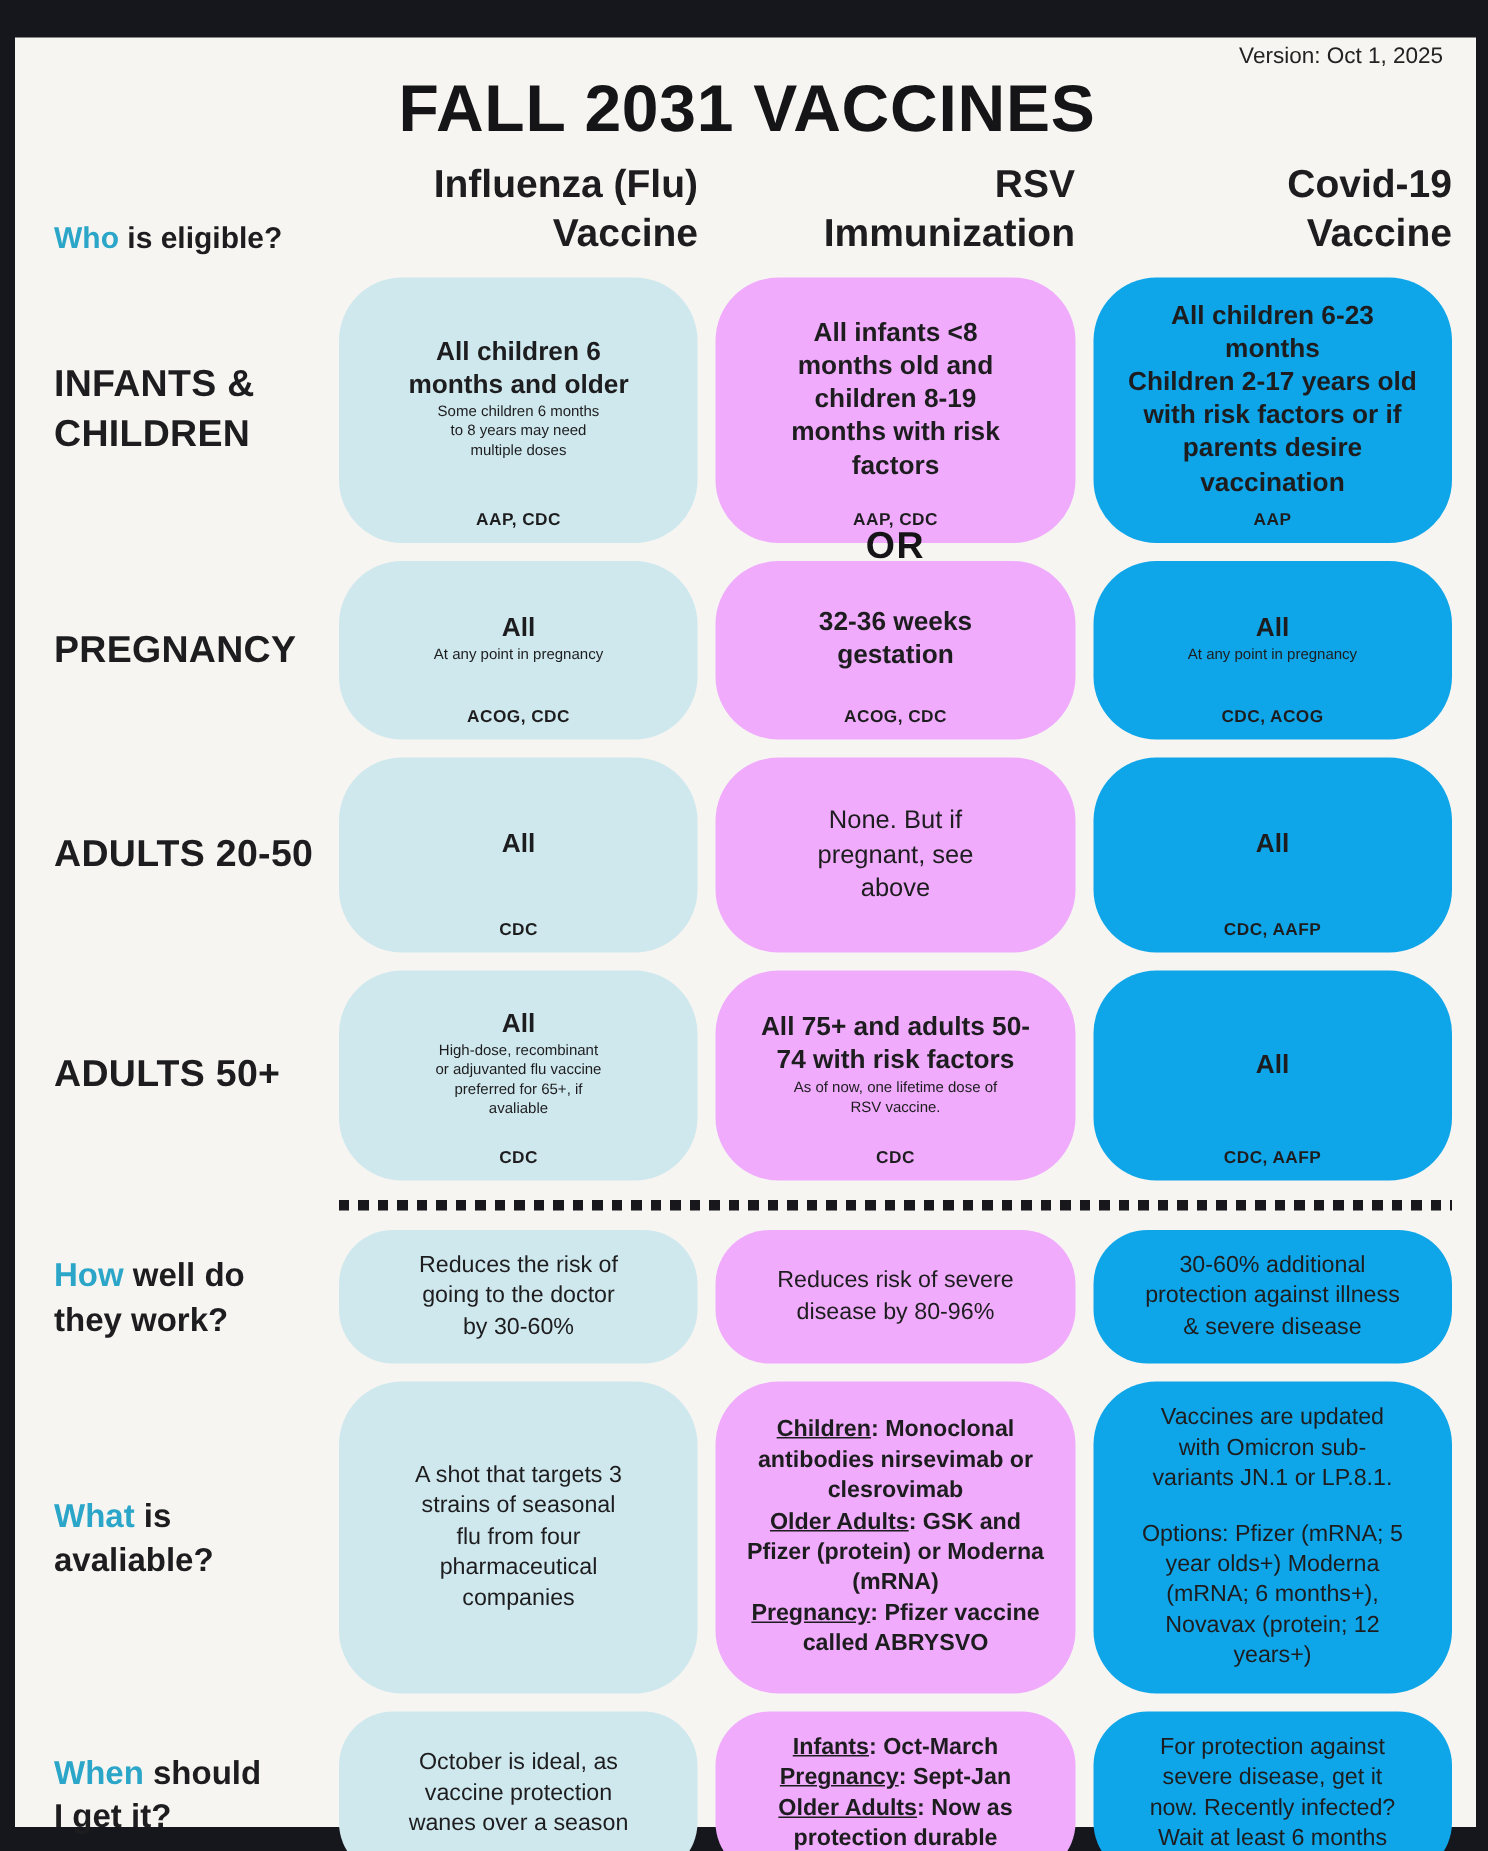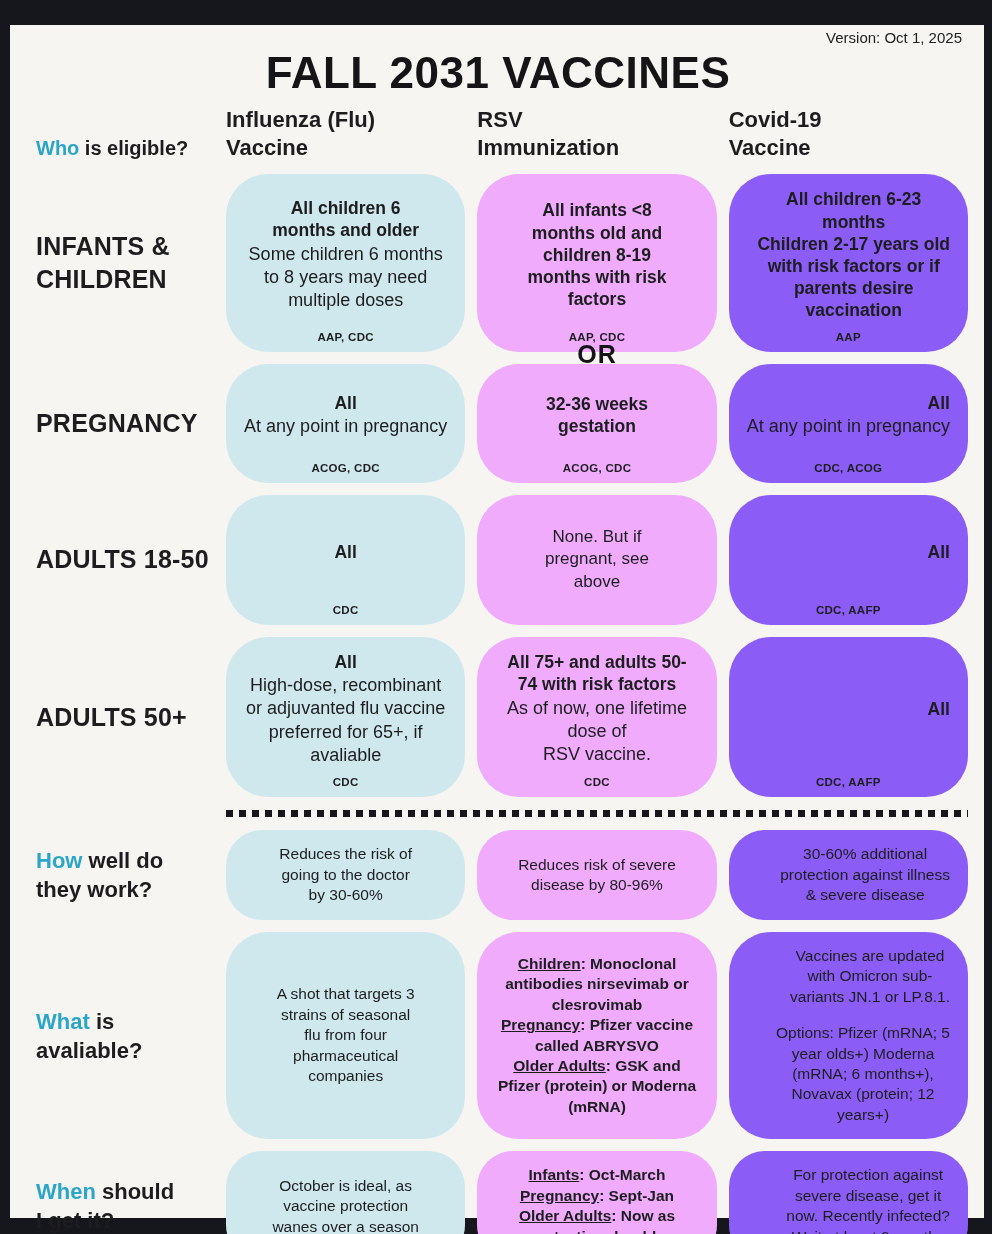--- a/index.html
+++ b/index.html
@@ -13,44 +13,44 @@
     position:absolute;left:10px;top:25px;width:974px;height:1193px;
     background:#f6f5f2;box-sizing:border-box;padding:4px 16px 0 18px;
   }
   .version{ text-align:right;font-size:15px;font-weight:500;color:#222;padding-right:6px;}
   .title{ text-align:center;font-size:44px;font-weight:800;letter-spacing:.5px;margin-top:2px;color:#151517;}
   .grid{
     display:grid;grid-template-columns:186px 1fr 1fr 1fr;
     column-gap:12px;row-gap:12px;margin-top:8px;
   }
   .col-header{
-    font-size:22px;font-weight:700;text-align:left;line-height:1.28;
+    font-size:26px;font-weight:700;text-align:right;line-height:1.28;
     white-space:pre-line;align-self:end;padding-bottom:0px;
   }
   .who-label{align-self:end;font-size:20px;font-weight:700;padding-left:8px;padding-bottom:2px;}
   .accent{color:#2ba6c8;}
   .row-label{
     font-size:25px;font-weight:800;line-height:1.32;white-space:pre-line;
     align-self:center;padding-left:8px;letter-spacing:.2px;
   }
   .q-label{
     font-size:22px;font-weight:800;line-height:1.32;white-space:pre-line;
     align-self:center;padding-left:8px;
   }
   .cell{
     border-radius:42px;position:relative;box-sizing:border-box;
     display:flex;flex-direction:column;justify-content:center;align-items:center;
     text-align:center;padding:14px 18px;white-space:pre-line;
   }
   .cell.has-footer{padding-bottom:30px;}
   .cell.flu{background:#cfe8ed;}
   .cell.rsv{background:#f0abfc;}
-  .cell.covid{background:#8b5cf6;align-items:flex-end;}
+  .cell.covid{background:#0ea5e9;}
   .head{font-weight:700;font-size:17.5px;line-height:1.27;}
-  .sub{font-size:18px;line-height:1.3;margin-top:1px;font-weight:500;}
+  .sub{font-size:10px;line-height:1.3;margin-top:1px;font-weight:500;}
   .cfoot{
     position:absolute;bottom:9px;left:0;right:0;text-align:center;
     font-size:11.5px;font-weight:700;letter-spacing:.3px;
   }
   .body-txt{font-size:15.5px;font-weight:500;line-height:1.32;}
   .item{font-size:15.5px;font-weight:600;line-height:1.32;}
   .item .lead{font-weight:700;text-decoration:underline;}
   .p2{margin-top:16px;}
   .r-infants{min-height:162px;}
   .r-preg{min-height:119px;}
@@ -125,21 +125,21 @@
       <div class="head">32-36 weeks
 gestation</div>
       <div class="cfoot">ACOG, CDC</div>
     </div>
     <div class="cell covid r-preg has-footer">
       <div class="head">All</div>
       <div class="sub">At any point in pregnancy</div>
       <div class="cfoot">CDC, ACOG</div>
     </div>
 
-    <div class="row-label">ADULTS 18-50</div>
+    <div class="row-label">ADULTS 20-50</div>
     <div class="cell flu r-a1850 has-footer">
       <div class="head">All</div>
       <div class="cfoot">CDC</div>
     </div>
     <div class="cell rsv r-a1850">
       <div class="body-txt" style="font-size:17px;">None. But if
 pregnant, see
 above</div>
     </div>
     <div class="cell covid r-a1850 has-footer">
@@ -191,22 +191,22 @@
 avaliable?</span></div>
     <div class="cell flu r-what">
       <div class="body-txt">A shot that targets 3
 strains of seasonal
 flu from four
 pharmaceutical
 companies</div>
     </div>
     <div class="cell rsv r-what">
       <div class="item"><span class="lead">Children</span><span>: Monoclonal antibodies nirsevimab or clesrovimab</span></div>
+      <div class="item"><span class="lead">Older Adults</span><span>: GSK and Pfizer (protein) or Moderna (mRNA)</span></div>
       <div class="item"><span class="lead">Pregnancy</span><span>: Pfizer vaccine called ABRYSVO</span></div>
-      <div class="item"><span class="lead">Older Adults</span><span>: GSK and Pfizer (protein) or Moderna (mRNA)</span></div>
     </div>
     <div class="cell covid r-what">
       <div class="body-txt">Vaccines are updated
 with Omicron sub-
 variants JN.1 or LP.8.1.</div>
       <div class="body-txt p2">Options: Pfizer (mRNA; 5
 year olds+) Moderna
 (mRNA; 6 months+),
 Novavax (protein; 12
 years+)</div>

